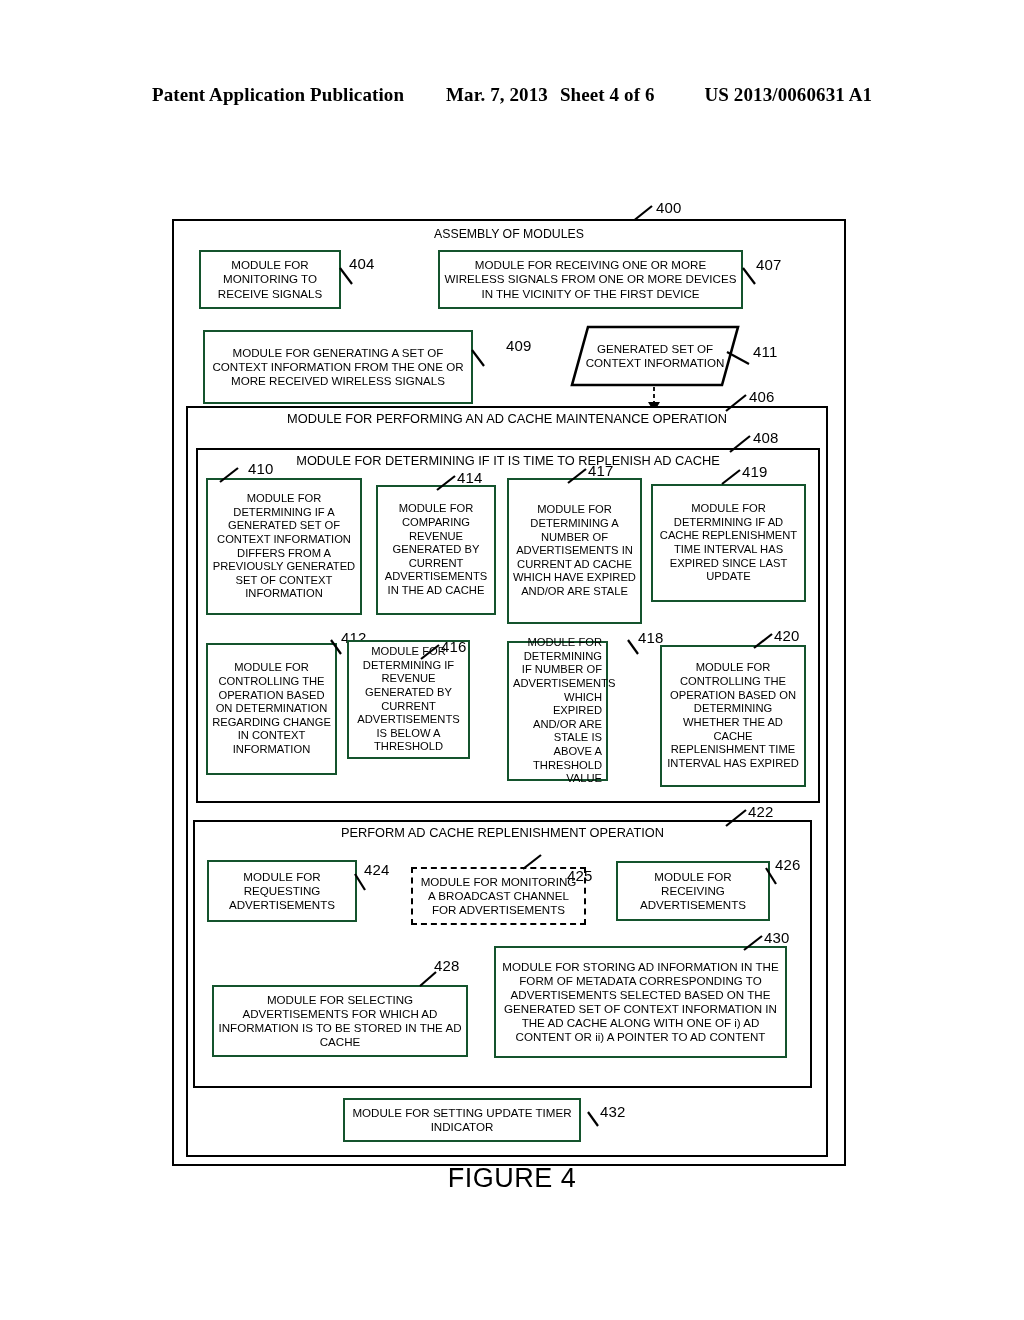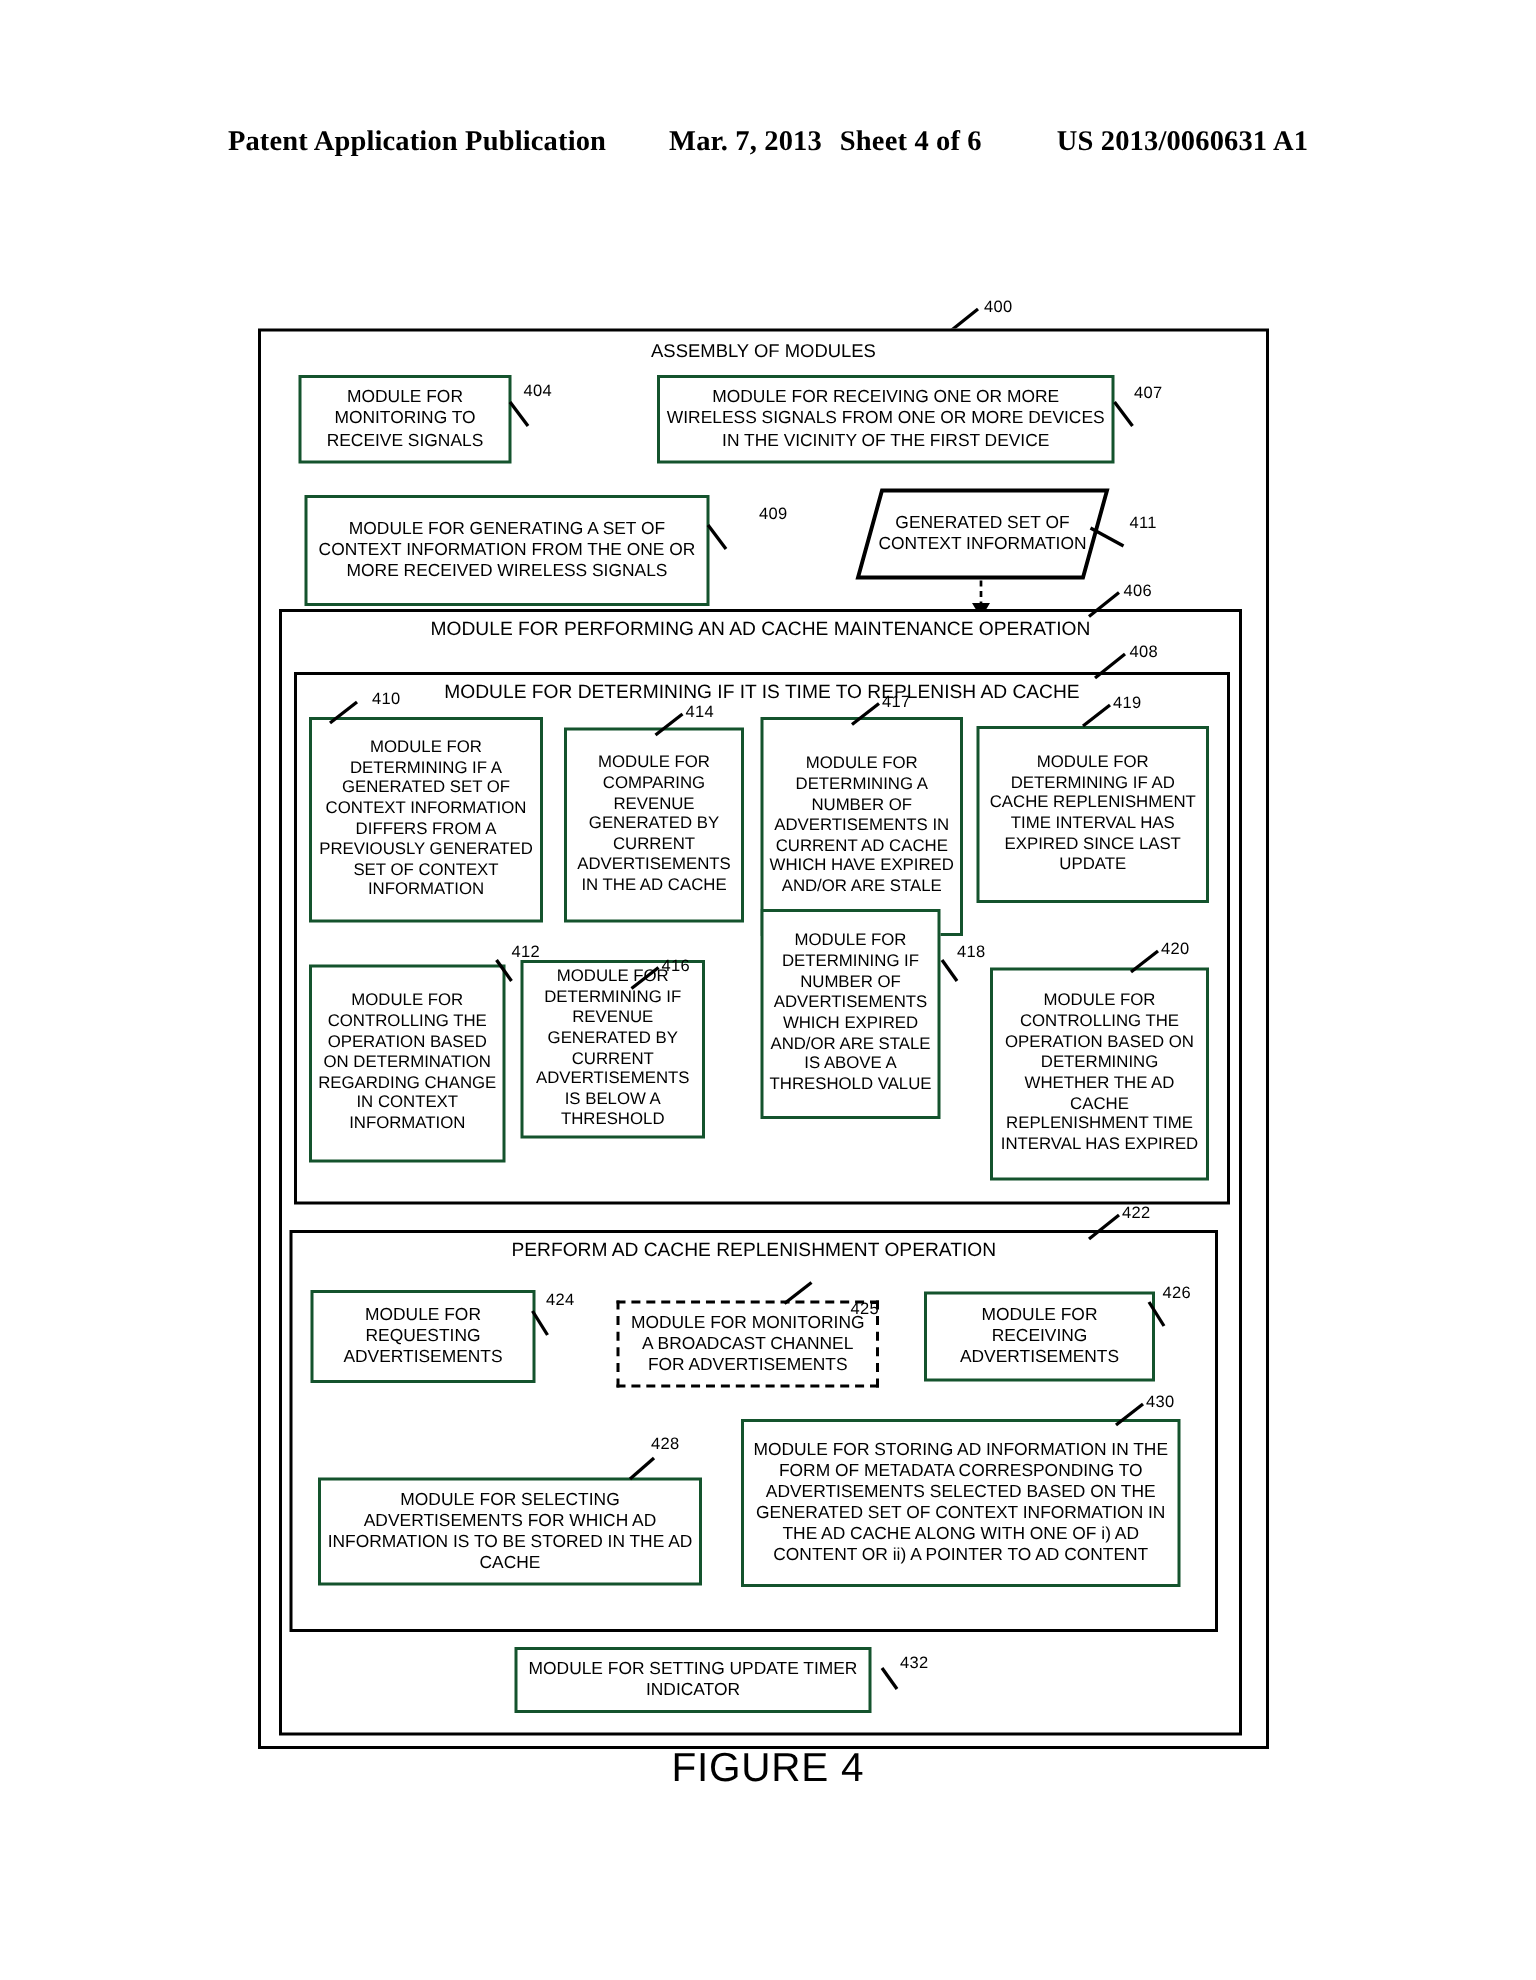--- a/index.html
+++ b/index.html
@@ -62,21 +62,21 @@
 
   .grouptitle {
     text-align: center;
     line-height: 1.15;
     white-space: nowrap;
   }
 
   
   .ref {
     position: absolute;
-    font-size: 11px;
+    font-size: 15px;
     line-height: 1;
     white-space: nowrap;
     letter-spacing: 0.2px;
   }
   .leader {
     position: absolute;
     pointer-events: none;
     overflow: visible;
   }
 
@@ -224,21 +224,21 @@
 </svg>
 
 <div class="abs mod t11" style="left:347px; top:640px; width:123px; height:119px;">
   <span>MODULE FOR DETERMINING IF REVENUE GENERATED BY CURRENT ADVERTISEMENTS IS BELOW A THRESHOLD</span>
 </div>
 <div class="ref" style="left:441px; top:639px;">416</div>
 <svg class="leader" style="left:421px; top:643px; width:24px; height:18px;">
   <line x1="0" y1="16" x2="18" y2="2" stroke="#000" stroke-width="2.2"></line>
 </svg>
 
-<div class="abs mod t11" style="left:507px; top:606px; width:120px; height:140px;">
+<div class="abs mod t11" style="left:507px; top:641px; width:101px; height:140px;text-align:right;">
   <span>MODULE FOR DETERMINING IF NUMBER OF ADVERTISEMENTS WHICH EXPIRED AND/OR ARE STALE IS ABOVE A THRESHOLD VALUE</span>
 </div>
 <div class="ref" style="left:638px; top:630px;">418</div>
 <svg class="leader" style="left:626px; top:638px; width:18px; height:20px;">
   <line x1="12" y1="16" x2="2" y2="2" stroke="#000" stroke-width="2.2"></line>
 </svg>
 
 <div class="abs mod t11" style="left:660px; top:645px; width:146px; height:142px;">
   <span>MODULE FOR CONTROLLING THE OPERATION BASED ON DETERMINING WHETHER THE AD CACHE REPLENISHMENT TIME INTERVAL HAS EXPIRED</span>
 </div>

